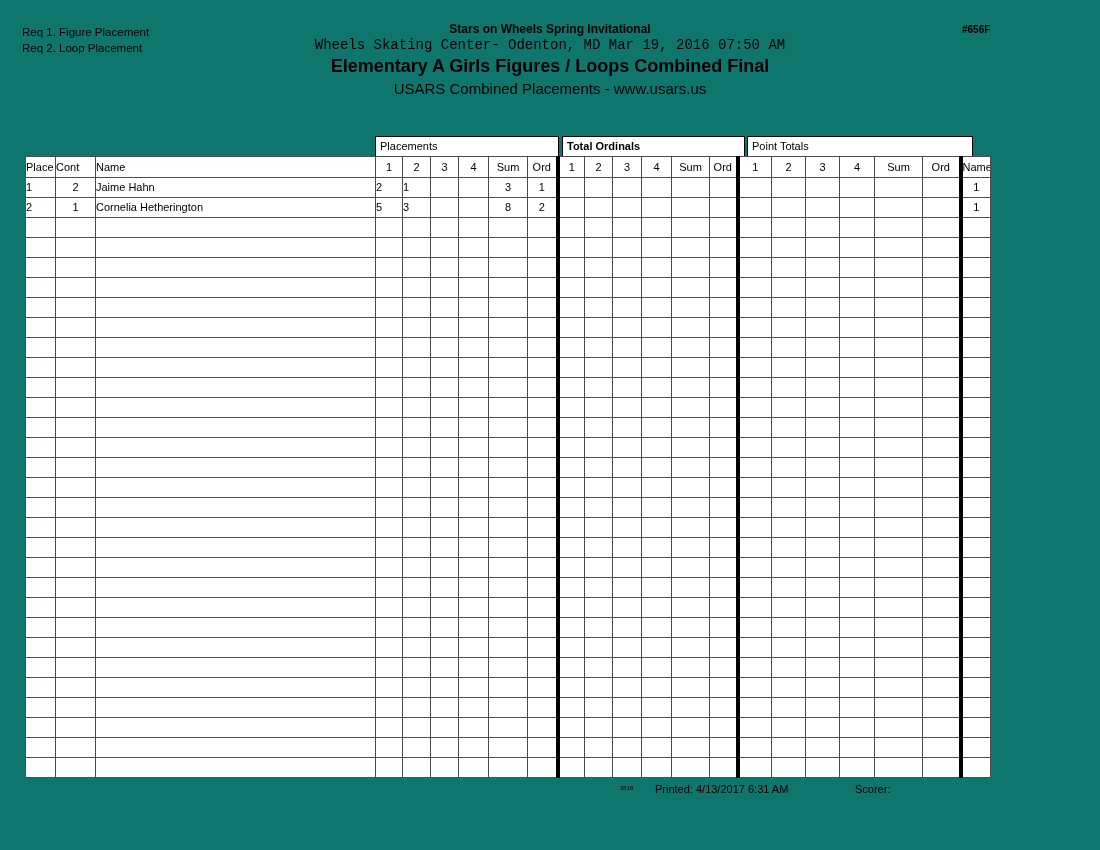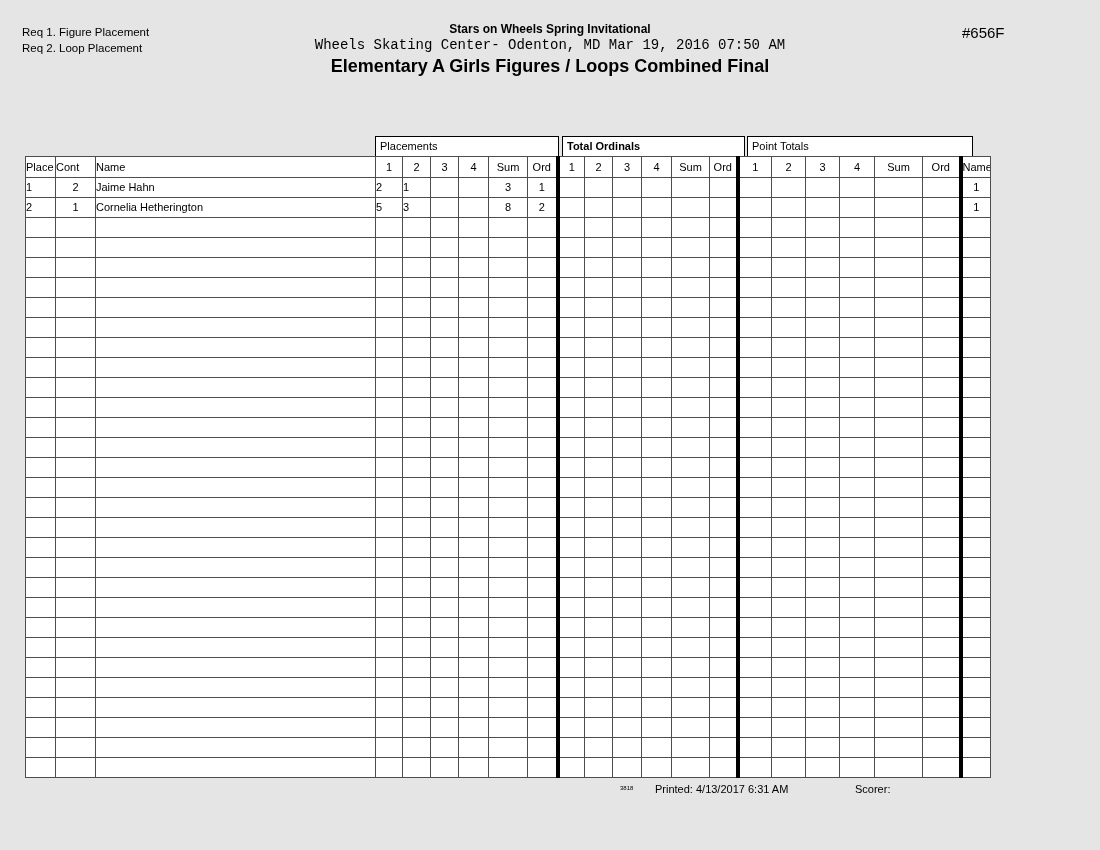--- a/index.html
+++ b/index.html
@@ -1,27 +1,27 @@
 <!DOCTYPE html>
 <html><head>
 <meta charset="utf-8">
 <style>
   html,body{margin:0;padding:0;background:#ffffff;}
-  .page{position:relative;width:1100px;height:850px;background:#e5e5e5;
+  .page{position:relative;width:1100px;height:850px;background:#0f766e;
         font-family:"Liberation Sans",sans-serif;color:#000;overflow:hidden;}
 
   .req{position:absolute;left:22px;top:24px;font-size:11.5px;line-height:16px;}
 
   .titles{position:absolute;left:0;right:0;top:22px;text-align:center;}
   .t1{font-size:12px;font-weight:bold;}
   .t2{font-size:14px;margin-top:1px;font-family:Liberation Mono, monospace;}
   .t3{font-size:18px;font-weight:bold;margin-top:3px;}
   .t4{font-size:15px;margin-top:3px;}
 
-  .sheetnum{position:absolute;top:24px;left:962px;font-size:15px;font-weight:normal;}
+  .sheetnum{position:absolute;top:24px;left:962px;font-size:10px;font-weight:bold;}
 
   .gbox{position:absolute;top:136px;height:34px;border:1px solid #000;
         font-size:11px;line-height:19px;padding-left:4px;box-sizing:border-box;background:#fff;}
   .g1{left:375px;width:184px;}
   .g2{left:562px;width:183px;font-weight:bold;}
   .g3{left:747px;width:226px;}
 
   table.results{position:absolute;left:25px;top:156px;border-collapse:collapse;
         table-layout:fixed;width:946px;background:#fff;}
   .results th,.results td{border:1px solid #4d4d4d;font-size:11px;font-weight:normal;
@@ -46,20 +46,21 @@
 
   <div class="req">
     <div>Req 1.  Figure Placement</div>
     <div>Req 2.  Loop Placement</div>
   </div>
 
   <div class="titles">
     <div class="t1">Stars on Wheels Spring Invitational</div>
     <div class="t2">Wheels Skating Center- Odenton, MD  Mar 19, 2016  07:50 AM</div>
     <div class="t3">Elementary A Girls Figures / Loops Combined Final</div>
+    <div class="t4">USARS Combined Placements - www.usars.us</div>
   </div>
 
   <div class="sheetnum">#656F</div>
 
   <div class="gbox g1">Placements</div>
   <div class="gbox g2">Total Ordinals</div>
   <div class="gbox g3">Point Totals</div>
 
   <table class="results">
     <colgroup>

